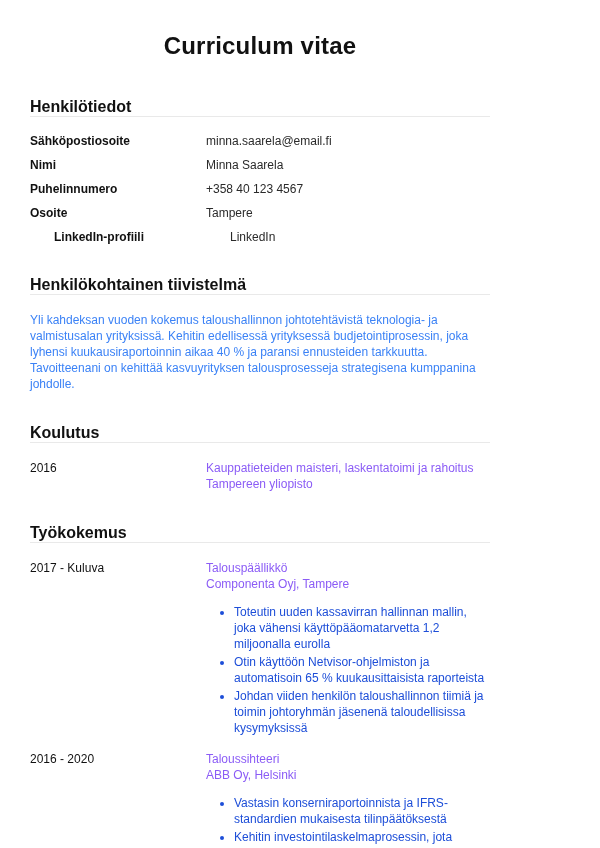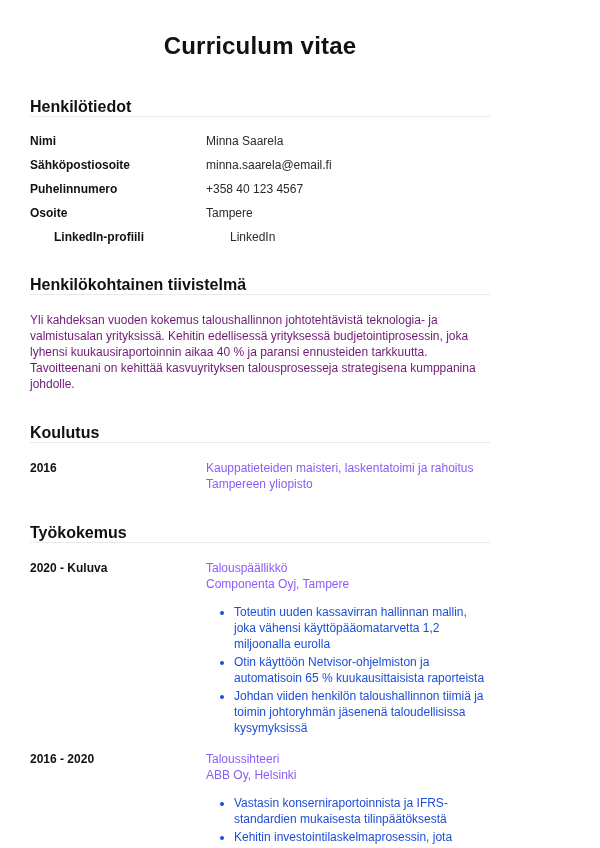--- a/index.html
+++ b/index.html
@@ -52,35 +52,35 @@
     font-weight: bold;
     color: #111111;
   }
   .info-value { color: #2a2a2a; }
 
   
   .summary-text {
     margin: 17px 0 0 0;
     font-size: 12px;
     line-height: 16px;
-    color: #701a75;
+    color: #3b82f6;
   }
 
   
   .entry {
     display: flex;
     align-items: flex-start;
     font-size: 12px;
     line-height: 16px;
   }
   .entry + .entry { margin-top: 15px; }
   .entry-period {
     width: 176px;
     flex: 0 0 176px;
-    font-weight: bold;
+    font-weight: normal;
     color: #111111;
   }
   .entry-body { flex: 1 1 auto; min-width: 0; }
   .entry-title, .entry-org { font-weight: normal; color: #8b5cf6; }
   .achievement-list {
     margin: 12px 0 0 0;
     padding-left: 28px;
     color: #1d4ed8;
   }
   .achievement-list li { margin-bottom: 2px; }
@@ -90,26 +90,26 @@
 <body>
 
 <div class="page">
 
   <h1 class="doc-title">Curriculum vitae</h1>
 
   <div class="section">
     <h2 class="section-heading">Henkilötiedot</h2>
     <div class="section-content">
       <div class="info-row">
+        <span class="info-label">Sähköpostiosoite</span>
+        <span class="info-value">minna.saarela@email.fi</span>
+      </div>
+      <div class="info-row">
         <span class="info-label">Nimi</span>
         <span class="info-value">Minna Saarela</span>
-      </div>
-      <div class="info-row">
-        <span class="info-label">Sähköpostiosoite</span>
-        <span class="info-value">minna.saarela@email.fi</span>
       </div>
       <div class="info-row">
         <span class="info-label">Puhelinnumero</span>
         <span class="info-value">+358 40 123 4567</span>
       </div>
       <div class="info-row">
         <span class="info-label">Osoite</span>
         <span class="info-value">Tampere</span>
       </div>
       <div class="info-row">
@@ -135,21 +135,21 @@
         </div>
       </div>
     </div>
   </div>
 
   <div class="section">
     <h2 class="section-heading">Työkokemus</h2>
     <div class="section-content">
 
       <div class="entry">
-        <span class="entry-period">2020 - Kuluva</span>
+        <span class="entry-period">2017 - Kuluva</span>
         <div class="entry-body">
           <div class="entry-title">Talouspäällikkö</div>
           <div class="entry-org">Componenta Oyj, Tampere</div>
           <ul class="achievement-list">
             <li>Toteutin uuden kassavirran hallinnan mallin, joka vähensi käyttöpääomatarvetta 1,2 miljoonalla eurolla</li>
             <li>Otin käyttöön Netvisor-ohjelmiston ja automatisoin 65 % kuukausittaisista raporteista</li>
             <li>Johdan viiden henkilön taloushallinnon tiimiä ja toimin johtoryhmän jäsenenä taloudellisissa kysymyksissä</li>
           </ul>
         </div>
       </div>

